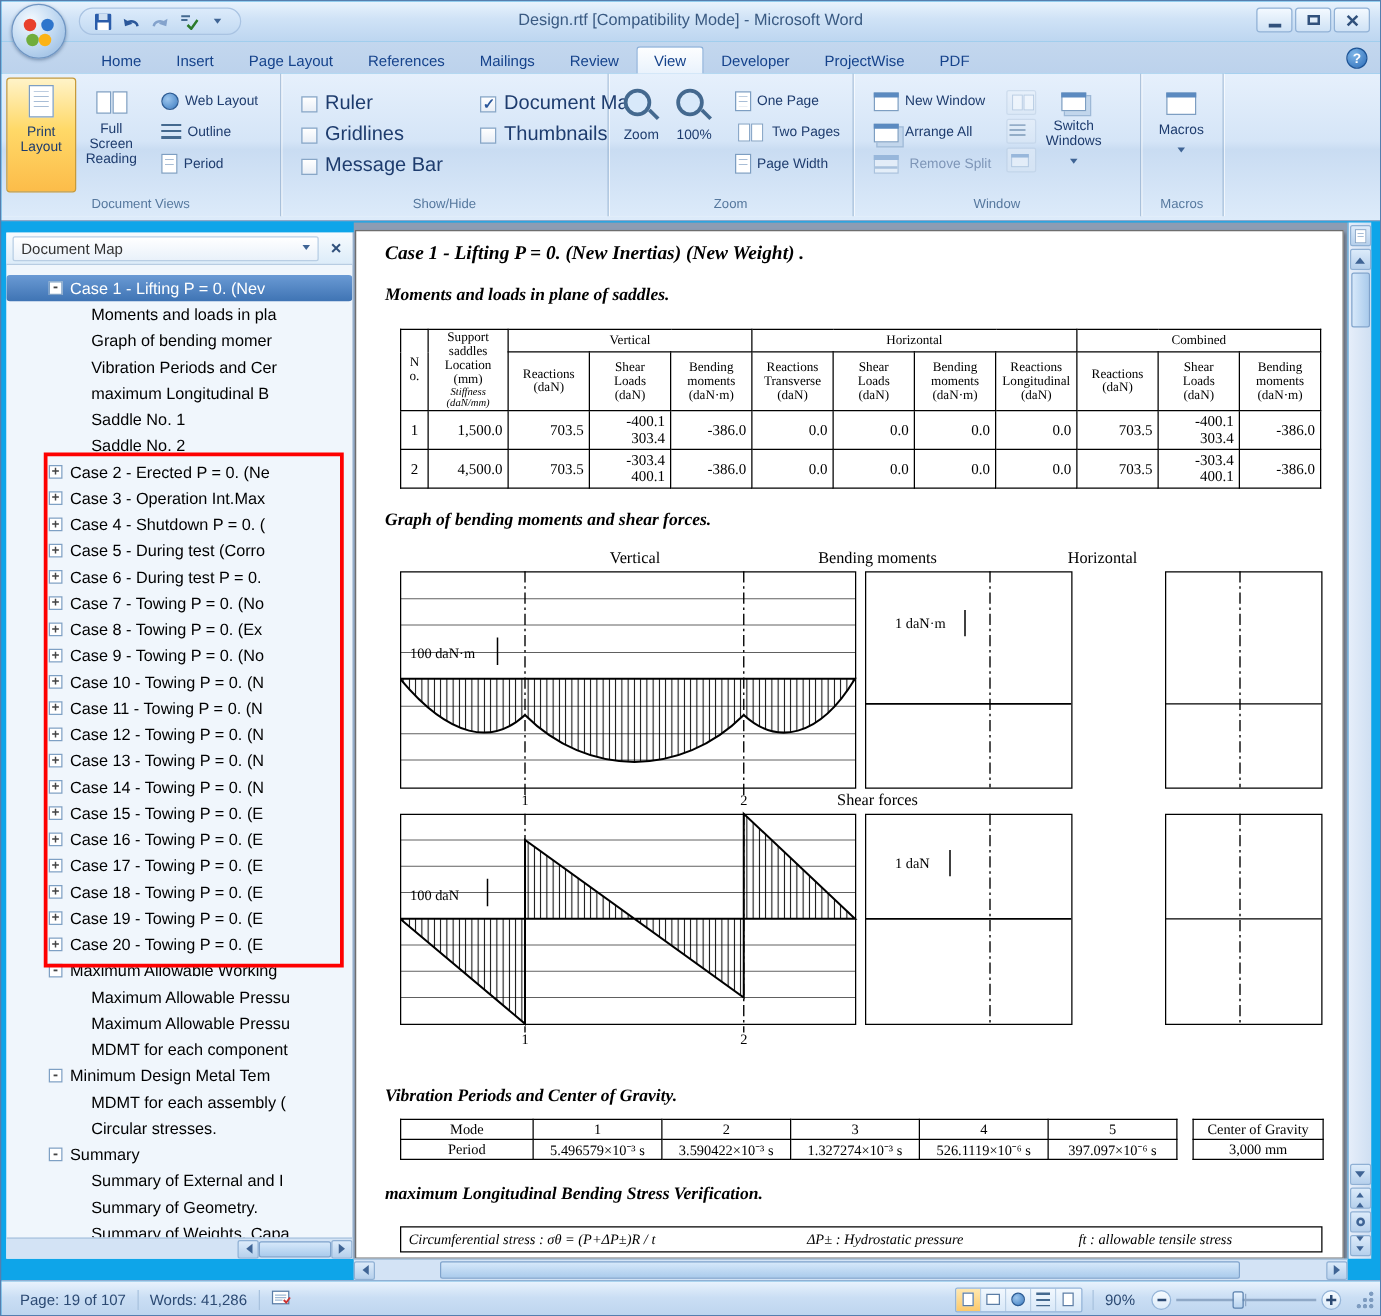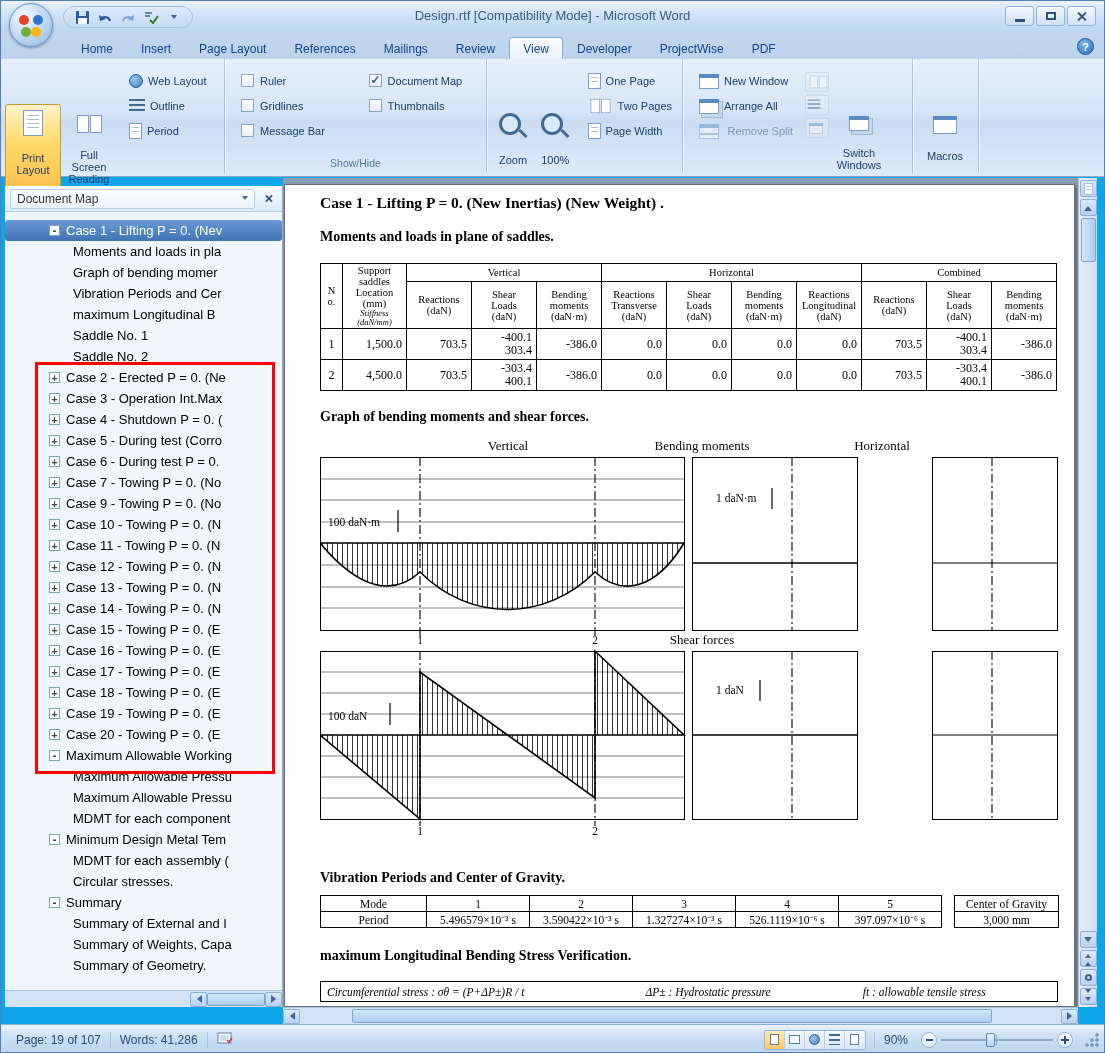--- a/index.html
+++ b/index.html
@@ -47,31 +47,31 @@
 
   
   .ribbon { position:absolute; left:0; top:58px; width:100%; height:118px;
     background:linear-gradient(180deg,#e6f0fc 0%,#d5e5f7 46%,#c9dcf2 52%,#ddeBFA 100%);
     border-bottom:1px solid #8ea8c8; display:flex; }
   .rgroup { height:114px; padding:3px 4px 0; border-right:1px solid rgba(130,160,195,.55);
     box-shadow:1px 0 0 rgba(255,255,255,.65); display:flex; flex-direction:column; }
   .rg-content { flex:1; display:flex; align-items:flex-start; }
   .rg-label { height:16px; text-align:center; font-size:10.5px; color:#56789e; }
   .bigbtn { width:56px; min-height:92px; border:1px solid transparent; border-radius:3px; background:none;
-    display:flex; flex-direction:column; align-items:center; padding-top:5px; gap:16px;
-    font-size:11px; color:#1e3c6e; text-align:center;margin-top:42px; }
+    display:flex; flex-direction:column; align-items:center; padding-top:5px; gap:6px;
+    font-size:11px; color:#1e3c6e; text-align:center; }
   .bigbtn .blabel { line-height:12px; }
   .bigbtn.selected { border-color:#c79a39; background:linear-gradient(180deg,#fff3c8,#ffd968 45%,#fcbc49); }
   .smallcol { display:flex; flex-direction:column; gap:3px; margin-left:6px; padding-top:8px; }
   .smallbtn { display:flex; align-items:center; gap:5px; height:22px; font-size:11px; color:#1e3c6e;
     padding:0 5px; background:none; border:1px solid transparent; white-space:nowrap; }
   .smallbtn.disabled, .tinybtn.disabled { opacity:.45;justify-content:space-between; }
   .checkgrid { display:grid; grid-template-rows:repeat(3,25px); grid-auto-flow:column; column-gap:30px;
     padding:12px 6px 0 12px; }
-  .chk { display:flex; align-items:center; gap:6px; font-size:11px; color:#1e3c6e; white-space:nowrap; }
+  .chk { display:flex; align-items:center; gap:6px; font-size:16px; color:#1e3c6e; white-space:nowrap; }
   .chk .box { width:13px; height:13px; border:1px solid #88a6c6; background:linear-gradient(#fff,#e8eef6); position:relative; }
   .chk.checked .box::before { content:"✓"; position:absolute; left:1px; top:-2px; color:#2b579a; font-weight:bold; font-size:12px; }
   .dda { width:0; height:0; border:3px solid transparent; border-top:4px solid #3f6495; margin-top:2px; }
   .tinycol { display:flex; flex-direction:column; gap:3px; margin-left:6px; padding-top:10px; }
   .tinybtn { width:24px; height:20px; border:1px solid #b7c9de; border-radius:2px;
     background:linear-gradient(#eef4fb,#dbe7f4); display:flex; align-items:center; justify-content:center; }
 
   
   .i-page { width:20px; height:26px; background:#fff; border:1px solid #7d9ec2; position:relative; }
   .i-page::before { content:""; position:absolute; left:3px; right:3px; top:4px; bottom:5px;
@@ -95,21 +95,21 @@
     background:#f0f6fc; border-right:1px solid #8ea8c8; overflow:hidden; }
   .dm-header { position:absolute; left:0; top:0; right:0; height:26px;
     background:linear-gradient(#f8fbfe,#dcecf9); border-bottom:1px solid #b7cce2;
     display:flex; align-items:center; padding:0 5px; gap:4px; }
   .dm-title-btn { flex:1; display:flex; align-items:center; justify-content:space-between;
     height:20px; padding:0 6px; font-size:12px; color:#333; border:1px solid #b9cee4;
     border-radius:2px; background:linear-gradient(#fff,#e9f1fa); }
   .dm-close { width:18px; height:18px; border:1px solid transparent; background:none;
     display:flex; align-items:center; justify-content:center; }
   .dm-tree { position:absolute; left:0; right:0; top:26px; bottom:17px; overflow:hidden; padding-top:8px; }
-  .dm-item { height:21px; display:flex; align-items:center; padding-left:44px;
+  .dm-item { height:21px; display:flex; align-items:center; padding-left:34px;
     white-space:nowrap; overflow:hidden; font-size:13px; color:#000; }
   .dm-item.lvl1 { padding-left:68px; }
   .dm-item .expander { width:11px; height:11px; flex:0 0 auto; margin-right:6px;
     border:1px solid #7ea0c4; background:#fff; display:flex; align-items:center; justify-content:center;
     font:bold 10px/9px "DejaVu Sans Mono", monospace; color:#444; }
   .exp-plus .expander::before { content:"+"; }
   .exp-minus .expander::before { content:"-"; }
   .dm-item.selected { background:linear-gradient(180deg,#6a9ad4,#3f74b4); color:#fff; border-radius:3px; }
   .red-box { position:absolute; left:30px; top:176px; width:240px; height:412px;
     border:3px solid #fe0000; z-index:5; pointer-events:none; }
@@ -124,21 +124,21 @@
   .tri-d { width:0;height:0;border:4px solid transparent;border-top:5px solid #3f6495;margin-top:3px;}
   .dm-hs-thumb { width:58px; height:13px; border:1px solid #7fa3cc; border-radius:2px;
     background:linear-gradient(#d6e8fa,#aacbec); }
 
   
   .doc-viewport { position:absolute; left:282px; top:177px; width:795px; height:829px;
     background:#8d9cb3; overflow:hidden; }
   .page { position:absolute; left:1px; top:6px; width:791px; height:823px; background:#fff;
     border:1px solid #6e6e6e; box-shadow:2px 2px 3px rgba(0,0,0,.35);
     font-family:"Liberation Serif", serif; color:#000; overflow:hidden; }
-  .ph { position:absolute; left:35px; font-weight:bold; white-space:nowrap; }
+  .ph { position:absolute; left:23px; font-weight:bold; white-space:nowrap;font-style:italic; }
   .ph1 { top:9px; font-size:15.5px; }
   .ph2 { top:44px; font-size:14px; }
   .ph3 { top:224px; font-size:14px; }
   .ph4 { top:685px; font-size:14px; }
   .ph5 { top:763px; font-size:14px; }
 
   .loads-table { position:absolute; left:35px; top:78px; border-collapse:collapse;
     font-family:"Liberation Serif", serif; }
   .loads-table th,.loads-table td { border:1px solid #000; white-space:pre-line; }
   .loads-table th { font-weight:normal; font-size:10.5px; text-align:center; line-height:11px; padding:1px 1px;margin-top:15px; }
@@ -490,20 +490,24 @@
         <div class="dm-item exp-plus">
           <span class="expander"></span>
           <span>Case 6 - During test P = 0.</span>
         </div>
         <div class="dm-item exp-plus">
           <span class="expander"></span>
           <span>Case 7 - Towing P = 0. (No</span>
         </div>
         <div class="dm-item exp-plus">
           <span class="expander"></span>
+          <span>Case 8 - Towing P = 0. (Ex</span>
+        </div>
+        <div class="dm-item exp-plus">
+          <span class="expander"></span>
           <span>Case 9 - Towing P = 0. (No</span>
         </div>
         <div class="dm-item exp-plus">
           <span class="expander"></span>
           <span>Case 10 - Towing P = 0. (N</span>
         </div>
         <div class="dm-item exp-plus">
           <span class="expander"></span>
           <span>Case 11 - Towing P = 0. (N</span>
         </div>
@@ -574,25 +578,25 @@
         <div class="dm-item exp-minus">
           <span class="expander"></span>
           <span>Summary</span>
         </div>
         <div class="dm-item lvl1">
 
           <span>Summary of External and I</span>
         </div>
         <div class="dm-item lvl1">
 
+          <span>Summary of Geometry.</span>
+        </div>
+        <div class="dm-item lvl1">
+
           <span>Summary of Weights, Capa</span>
-        </div>
-        <div class="dm-item lvl1">
-
-          <span>Summary of Geometry.</span>
         </div>
       </div>
     <div class="red-box"></div>
     <div class="dm-hscroll">
       <div class="dm-hs-space"></div>
       <button class="sc-btn">
           <span class="tri-l"></span>
         </button>
       <div class="dm-hs-thumb"></div>
       <button class="sc-btn">

